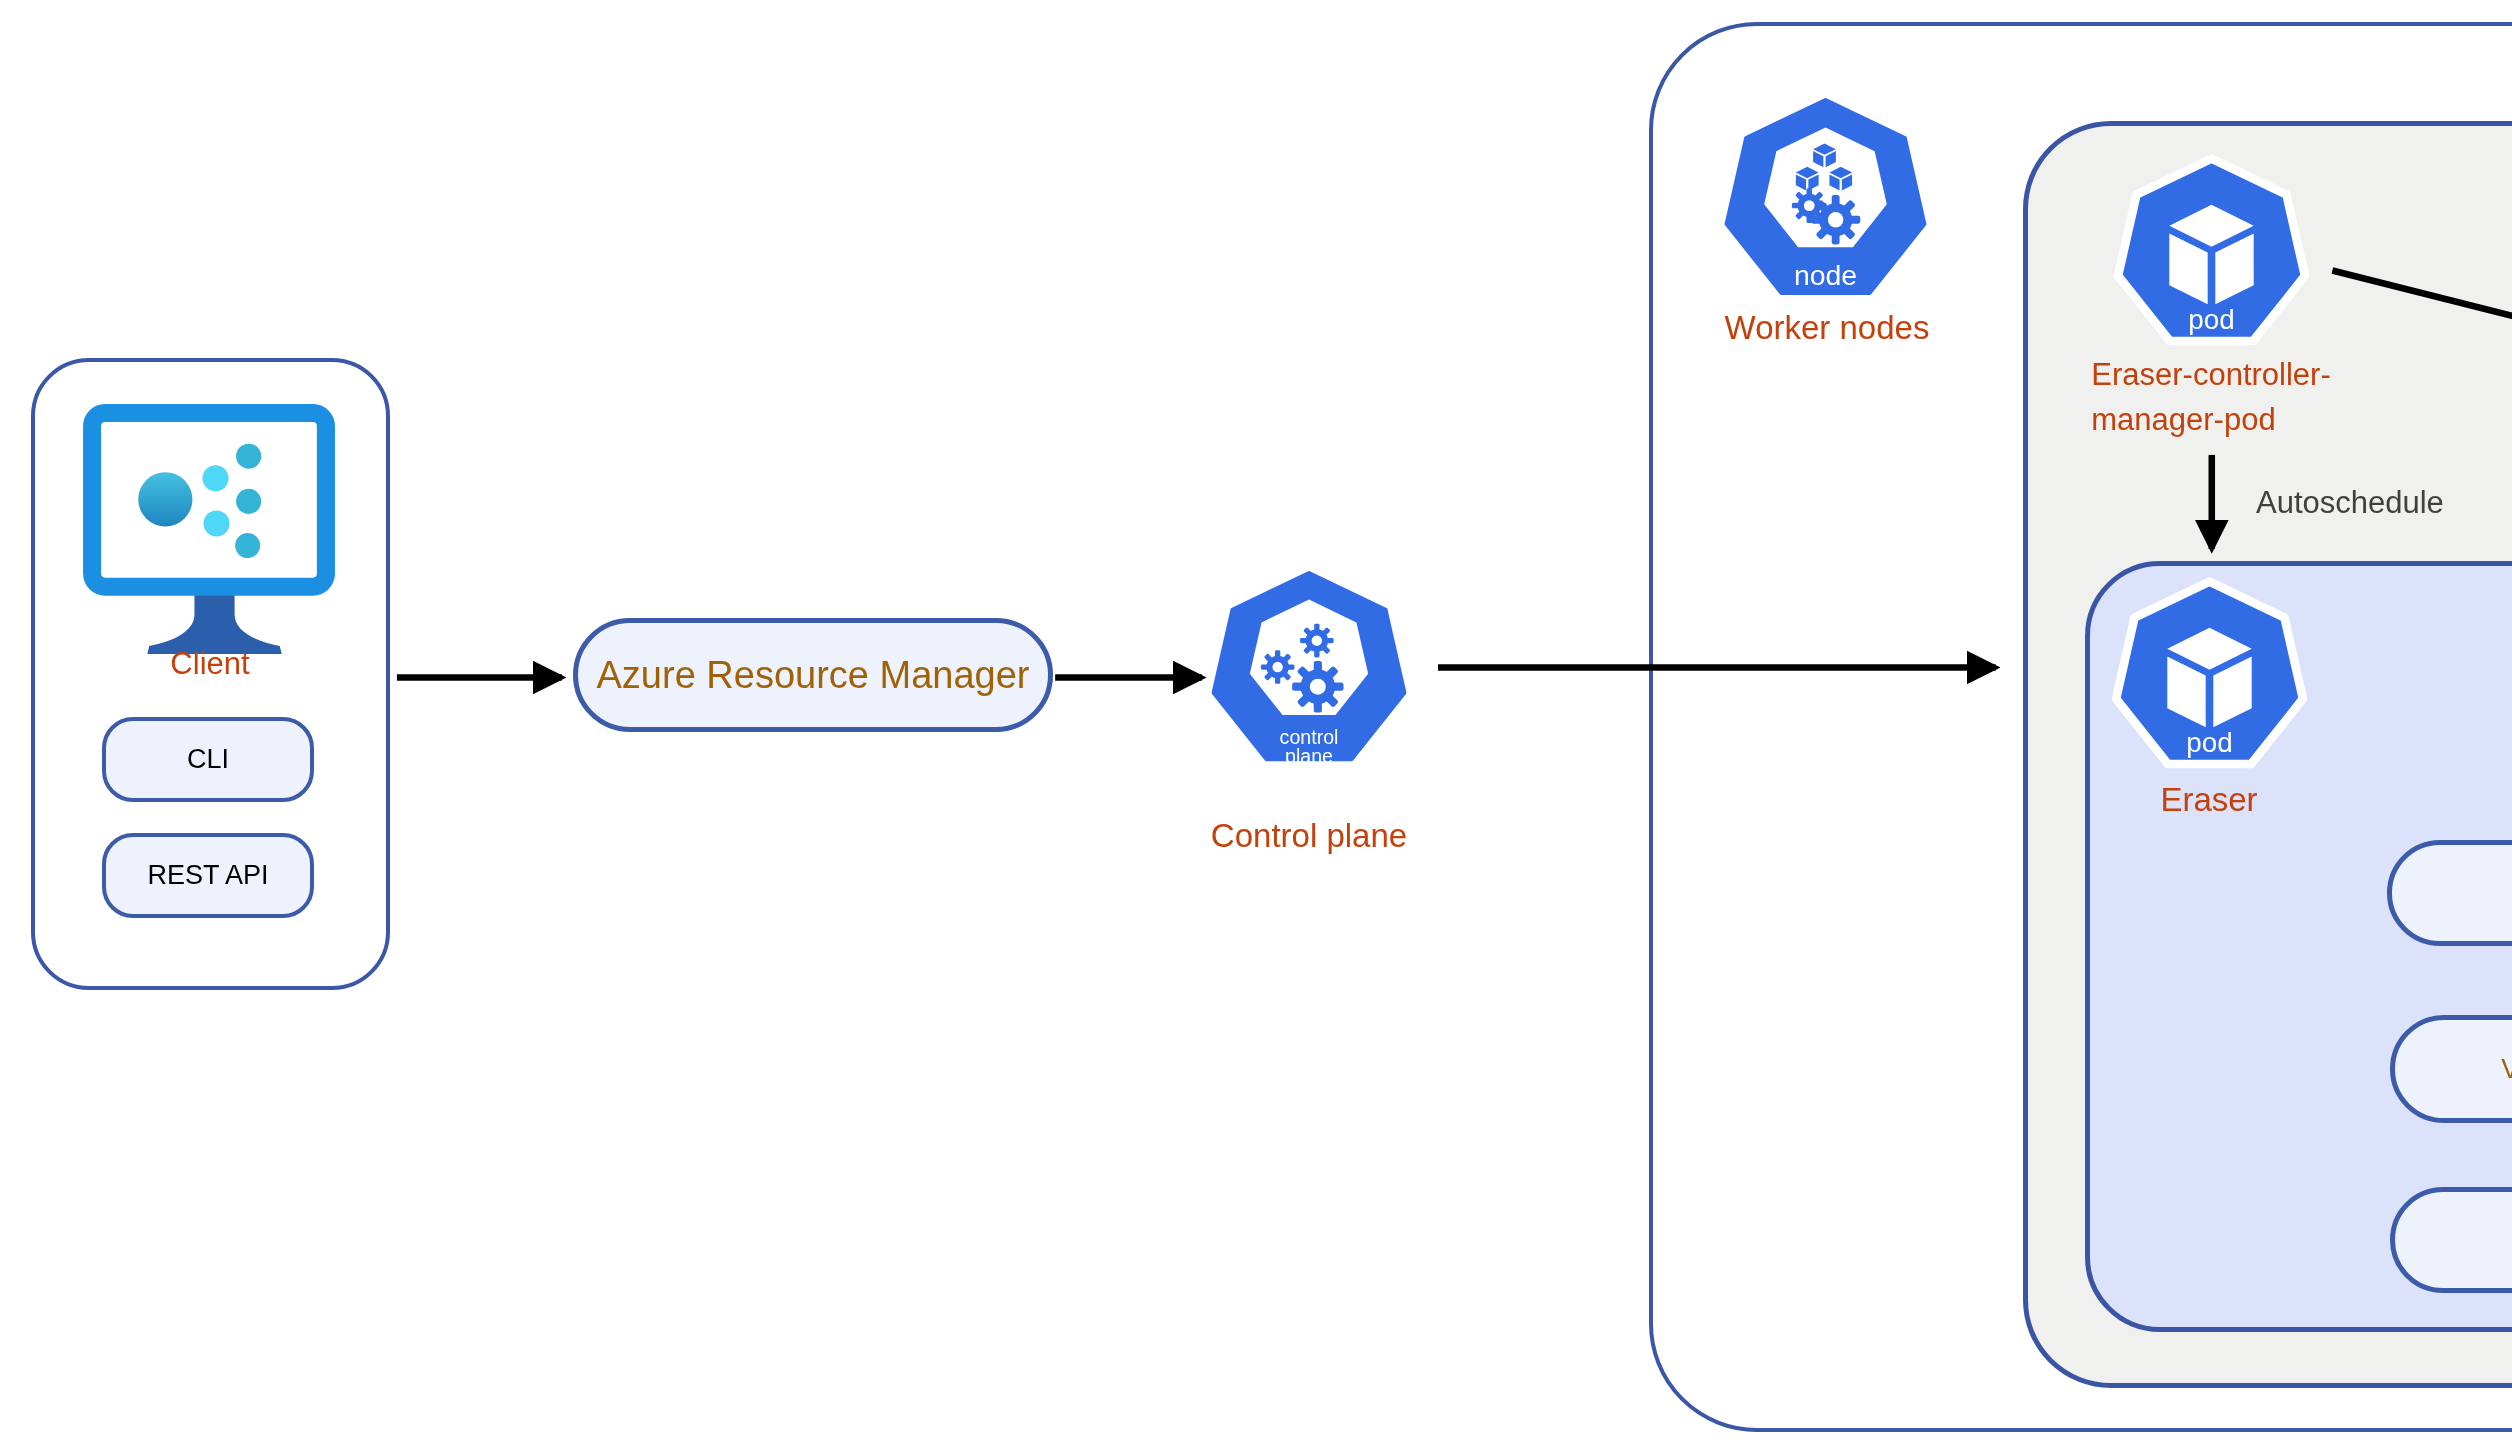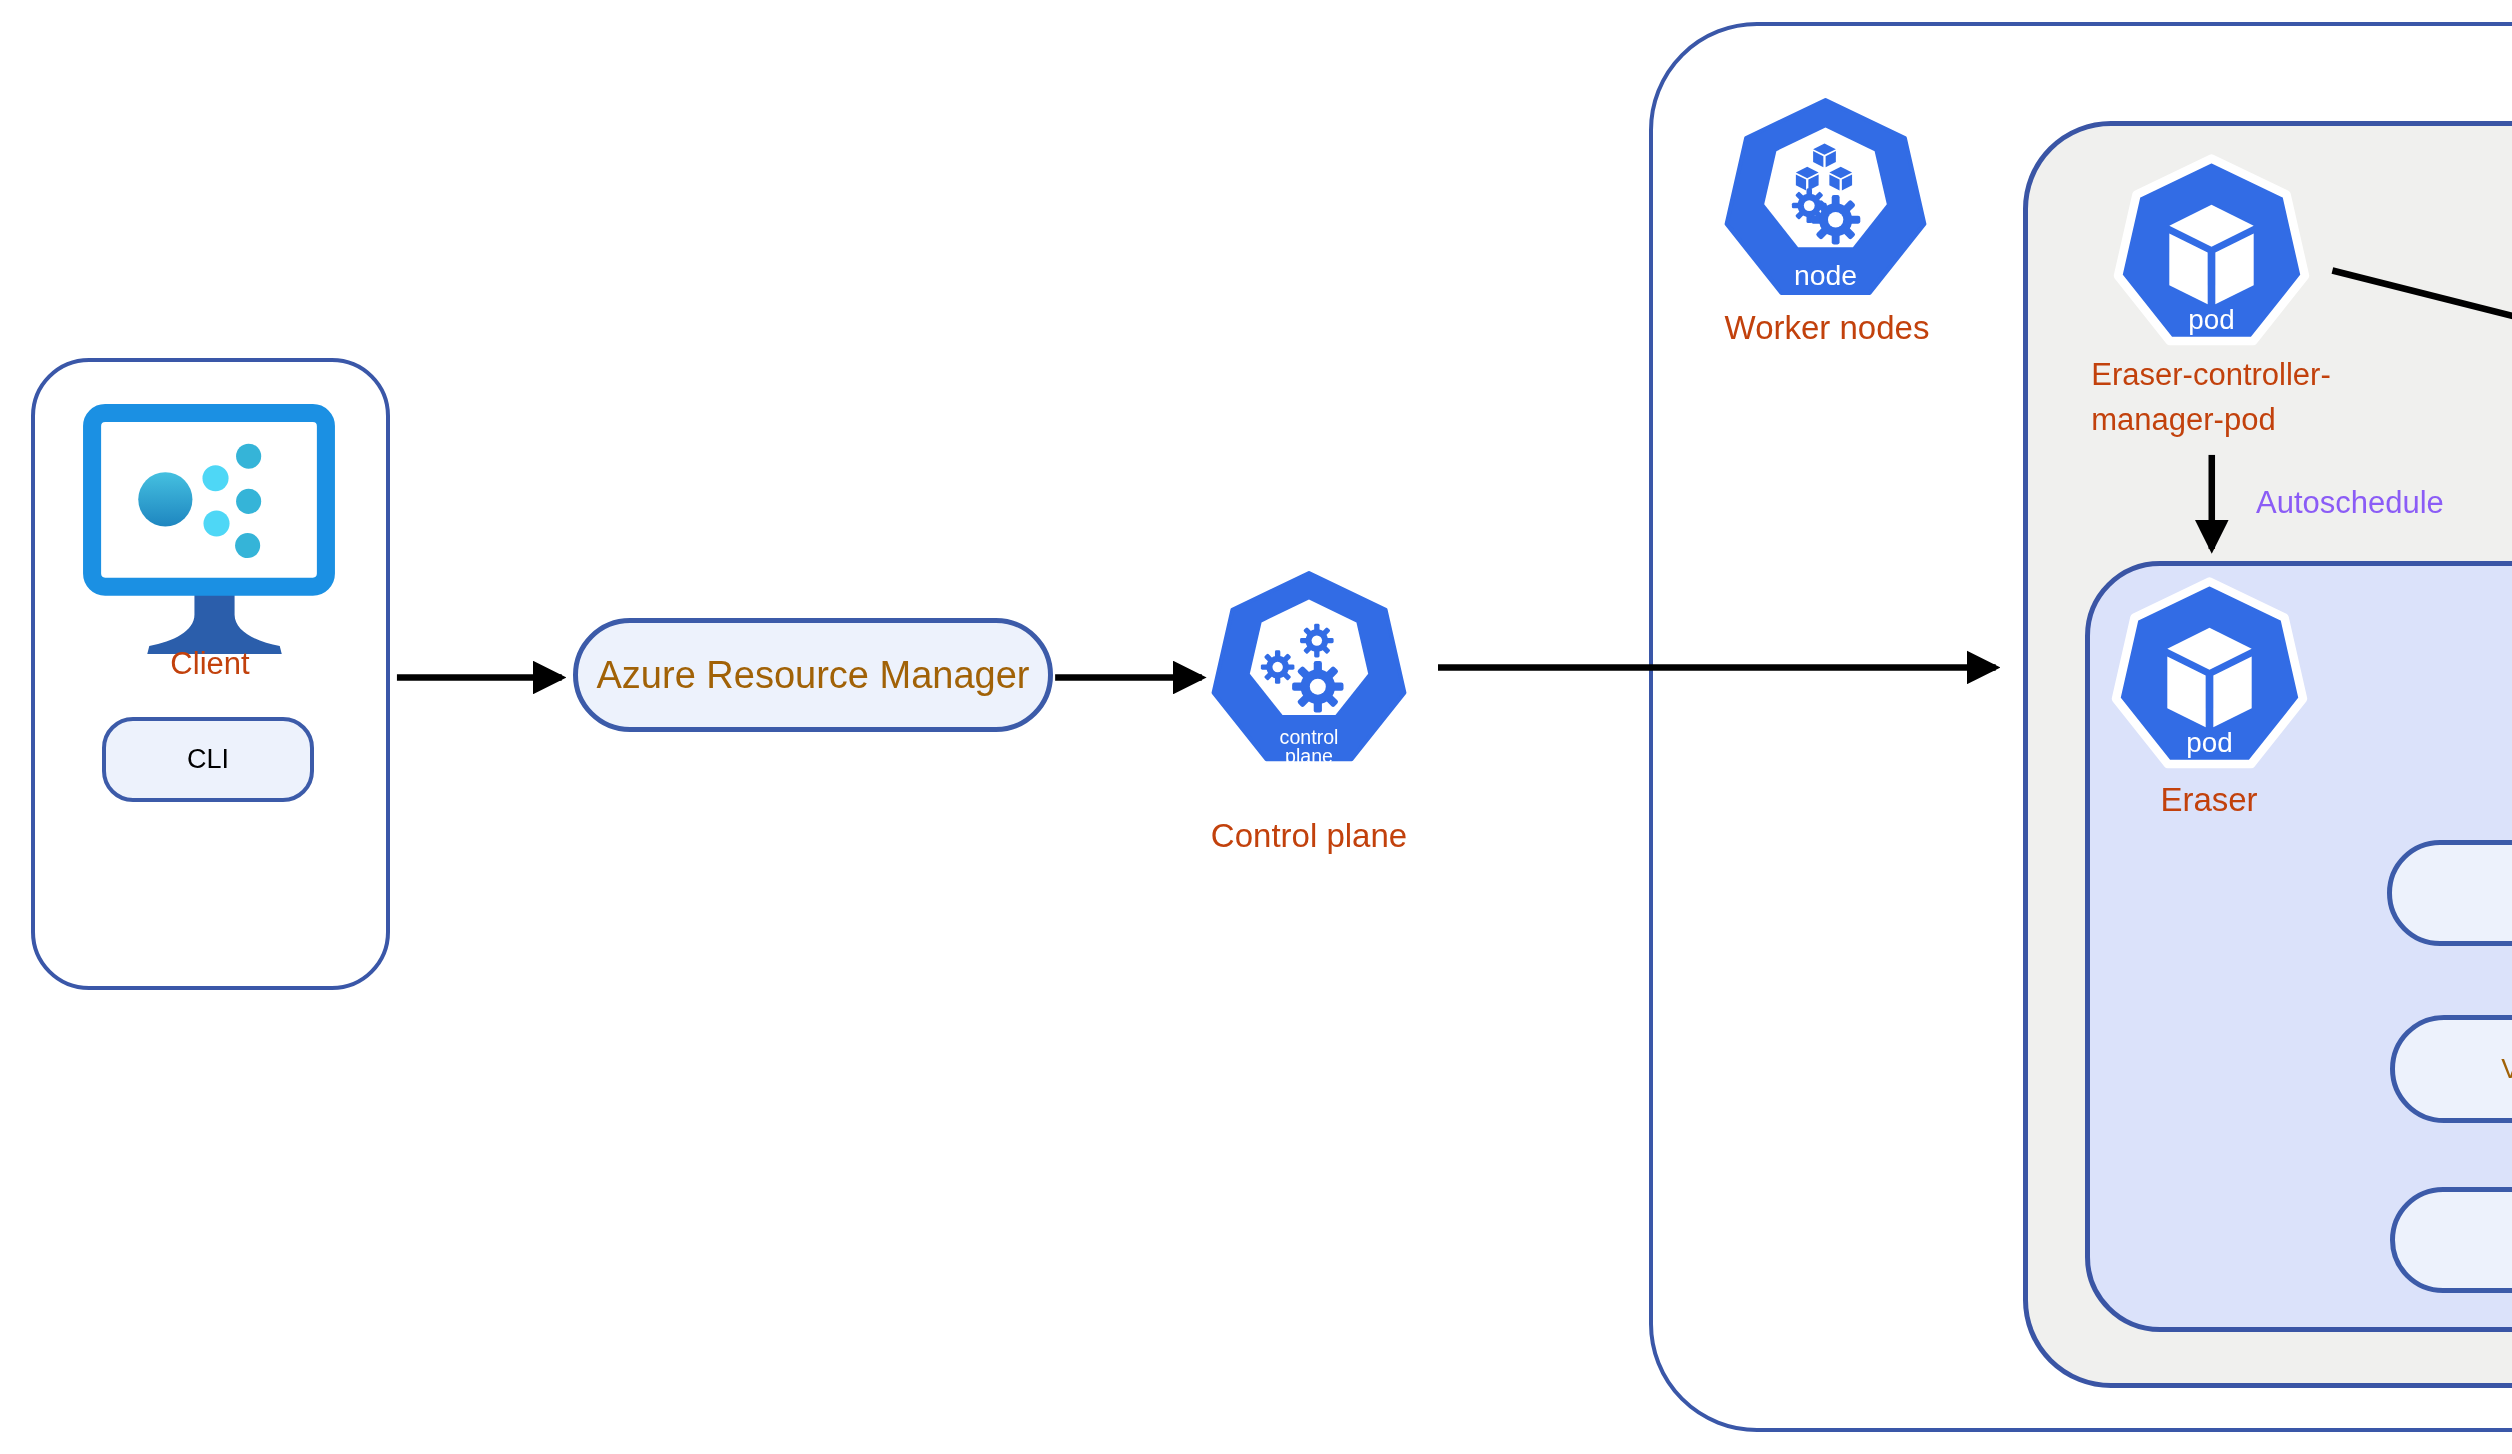--- a/index.html
+++ b/index.html
@@ -9,21 +9,21 @@
   .outer-box{border:4px solid #3A57A8;border-radius:108px;background:#ffffff;}
   .gray-box{border:5.5px solid #3A55A5;border-radius:88px;background:#F0F0EE;}
   .lav-box{border:5.5px solid #3A55A5;border-radius:75px;background:#DBE2FA;}
   .client-box{border:4px solid #3A57A8;border-radius:58px;background:#ffffff;}
   .pill{background:#EDF2FC;border:5px solid #3C5BA9;border-radius:58px;
         display:flex;align-items:center;justify-content:center;color:#a16207;}
   .pill-sm{background:#EDF2FC;border:4px solid #3C5BA9;border-radius:31px;
         display:flex;align-items:center;justify-content:center;color:#000;}
   .lbl{position:absolute;transform:translate(-50%,-50%);font-size:32px;color:#c2410c;
        white-space:nowrap;text-align:left;line-height:1.45;}
-  .lbl-left{position:absolute;transform:translate(0,-50%);font-size:31px;color:#8b5cf6;white-space:nowrap;}
+  .lbl-left{position:absolute;transform:translate(0,-50%);font-size:31px;color:#404040;white-space:nowrap;}
   .f-arm{font-size:38px;}
   .f-box{font-size:27px;}
   svg.icon{position:absolute;overflow:visible;}
   .ictext{fill:#ffffff;font-family:"Liberation Sans", sans-serif;text-anchor:middle;}
   .arrows{position:absolute;left:0;top:0;pointer-events:none;}
 </style>
 </head>
 <body>
 
 <div class="canvas">
@@ -102,20 +102,23 @@
     <circle cx="272" cy="248" r="26" fill="#4ED7F6"></circle>
     <circle cx="336" cy="114" r="25" fill="#35B4D8"></circle>
     <circle cx="336" cy="204" r="25" fill="#35B4D8"></circle>
     <circle cx="334" cy="292" r="25" fill="#35B4D8"></circle>
   </svg>
   <div class="lbl" style="left:210px;top:664px;font-size:31px">Client</div>
 
   <div class="abs pill-sm f-box" style="left:102px;top:717px;width:212px;height:85px">
     <span>CLI</span>
   </div>
+  <div class="abs pill-sm f-box" style="left:102px;top:833px;width:212px;height:85px">
+    <span>REST API</span>
+  </div>
 
   <div class="abs pill f-arm" style="left:573px;top:618px;width:480px;height:114px">
     <span>Azure Resource Manager</span>
   </div>
 
   <svg class="icon" style="left:1211px;top:573px;width:196px;height:196px" viewBox="0 0 100 100">
     <use href="#cpShape"></use>
     <text x="50" y="87" class="ictext" font-size="10">control</text>
     <text x="50" y="97" class="ictext" font-size="10">plane</text>
   </svg>

